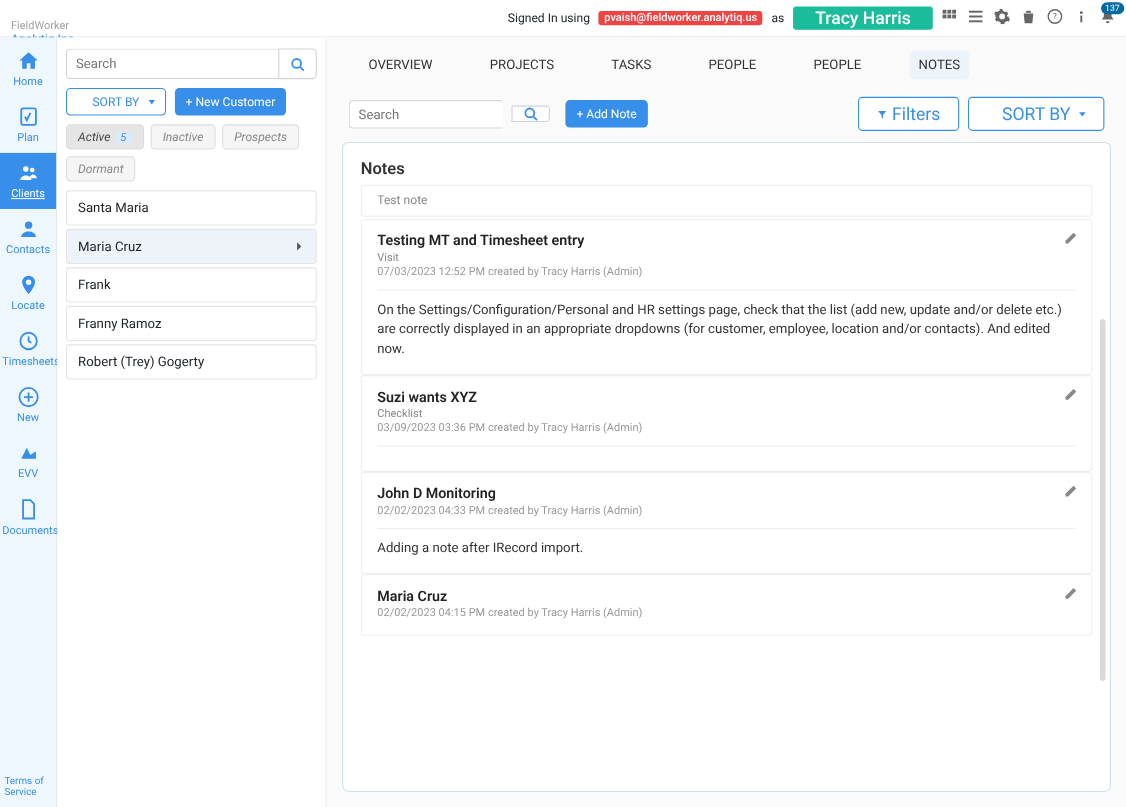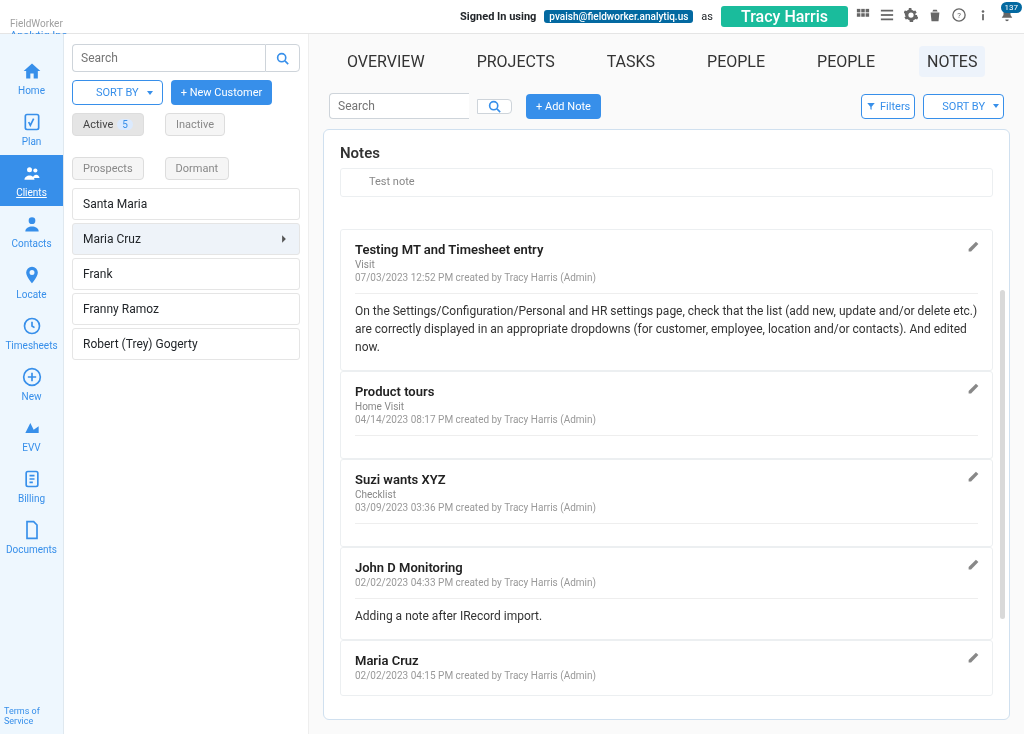--- a/index.html
+++ b/index.html
@@ -2,72 +2,72 @@
 <html><head>
 <meta charset="utf-8">
 <style>
 * { margin:0; padding:0; box-sizing:border-box; font-family:-apple-system,BlinkMacSystemFont,"Segoe UI",Roboto,Arial,sans-serif; }
 body { width:1024px; height:734px; overflow:hidden; background:#fff; font-size:13px; color:#212529; }
 .topbar { display:flex; justify-content:space-between; align-items:flex-start; padding:6px 10px; border-bottom:1px solid #e5e5e5; height:34px; }
 .brand { font-size:11px; }
 .brand-name { color:#a0a0a0; font-size:10px;margin-top:12px; }
 .brand-company { color:#378fea; font-size:11px; cursor:pointer; }
 .top-right { display:flex; align-items:center; gap:8px; font-size:11px; }
-.signed-in { font-weight:700; }
-.badge-email { background:#0369a1; color:#fff; padding:1px 5px; border-radius:3px; font-weight:500; font-size:10px; }
+.signed-in { font-weight:400; }
+.badge-email { background:#ef4444; color:#fff; padding:1px 5px; border-radius:3px; font-weight:500; font-size:10px; }
 .badge-user { background:#1abc9c; color:#fff; padding:1px 20px; border-radius:3px; font-weight:500; font-size:16px; }
 .top-icons { display:flex; gap:10px; align-items:center; color:#888; }
 .top-icons svg { width:14px; height:14px; cursor:pointer; fill:#666; }
 .notif-badge { position:relative; }
 .notif-count { position:absolute; top:-6px; right:-8px; background:#0369a1; color:#fff; border-radius:8px; font-size:8px; padding:0 4px; line-height:11px; }
 .layout { display:flex; height:calc(100% - 34px); }
-.sidebar { width:64px; background:#eef7fe; display:flex; flex-direction:column; align-items:center; padding-top:19px; border-right:1px solid #dfe8ef; }
+.sidebar { width:52px; background:#eef7fe; display:flex; flex-direction:column; align-items:center; padding-top:3px; border-right:1px solid #dfe8ef; }
 .sb-item { width:100%; text-align:center; padding:8px 2px; cursor:pointer; color:#378fea; }
 .sb-item svg { width:20px; height:20px; fill:#378fea; display:block; margin:0 auto 4px; }
 .sb-item.active { background:#378fea; color:#fff;text-decoration:underline; }
 .sb-item.active svg { fill:#fff; }
 .sb-item.active .sb-label { color:#fff; }
 .sb-label { font-size:10px; color:#378fea; }
 .tos { margin-top:auto; font-size:9px; color:#378fea; padding:8px 4px; text-align:left; cursor:pointer; }
 .clients-pane { width:245px; padding:10px 8px; background:#fff; border-right:1px solid #eee; display:flex; flex-direction:column; gap:8px; }
 .search-row { display:flex; }
 .search-row input { flex:1; border:1px solid #ced4da; border-right:none; border-radius:4px 0 0 4px; padding:6px 8px; font-size:12px; outline:0; }
 .search-btn { border:1px solid #ced4da; border-radius:0 4px 4px 0; background:#fff; padding:0 10px; cursor:pointer; display:flex; align-items:center; }
 .search-btn svg { width:13px; height:13px; fill:#378fea; }
 .toolbar-row { display:flex; gap:8px; }
 .sort-btn { border:1px solid #378fea; background:#fff; color:#378fea; padding:5px 9px; border-radius:4px; font-size:11px; cursor:pointer; display:flex; align-items:center; gap:4px; }
 .new-cust-btn { background:#378fea; color:#fff; border:none; padding:6px 10px; border-radius:4px; font-size:11px; cursor:pointer; }
-.filter-pills { display:flex; flex-wrap:wrap; gap:21px; }
+.filter-pills { display:flex; flex-wrap:wrap; gap:6px;font-style:italic; }
 .pill { border:1px solid #ddd; background:#f5f5f5; color:#888; border-radius:4px; padding:4px 10px; font-size:11px; cursor:pointer; }
 .pill.active { background:#e5e5e5; color:#444; }
 .pill-count { background:#dbeafe; color:#378fea; border-radius:8px; font-size:10px; padding:0 5px; margin-left:4px; }
 .client-list { display:flex; flex-direction:column; gap:3px; }
 .client-row { border:1px solid #e5e5e5; border-radius:3px; padding:8px 10px; font-size:12px; cursor:pointer; display:flex; justify-content:space-between; align-items:center; background:#fff; }
 .client-row.selected { background:#eef3f9; }
 .client-row svg { width:10px; height:10px; fill:#555; }
 .main-pane { flex:1; display:flex; flex-direction:column; background:#fafafa; position:relative; }
-.tabs { display:flex; gap:36px; padding:12px 30px 10px; align-items:center; font-size:16px; }
+.tabs { display:flex; gap:36px; padding:12px 30px 10px; align-items:center; font-size:12px; }
 .tab { cursor:pointer; color:#333; padding:6px 8px; }
 .tab.active { background:#edf3fb; border-radius:4px; color:#333; }
 .notes-toolbar { display:flex; padding:6px 20px 10px; gap:8px; align-items:center; }
 .notes-toolbar input { border:1px solid #ced4da; border-right:none; border-radius:4px 0 0 4px; padding:5px 8px; font-size:12px; width:140px; outline:0; }
 .add-note-btn { background:#378fea; color:#fff; border:none; padding:6px 10px; border-radius:4px; font-size:11px; cursor:pointer; margin-left:6px; }
-.filter-btn { border:1px solid #378fea; background:#fff; color:#378fea; padding:5px 4px; border-radius:4px; font-size:11px; cursor:pointer; display:flex; align-items:center; gap:4px; }
+.filter-btn { border:1px solid #378fea; background:#fff; color:#378fea; padding:5px 16px; border-radius:4px; font-size:16px; cursor:pointer; display:flex; align-items:center; gap:4px; }
 .spacer { flex:1; }
 .notes-panel { margin:0 14px 14px; border:1px solid #d0e0ef; border-radius:6px; background:#fff; padding:14px 16px 20px; flex:1; overflow:auto; position:relative; }
 .notes-title { font-size:15px; font-weight:600; margin-bottom:6px; color:#333; }
 .note-card { border:1px solid #eceff1; border-radius:3px; padding:12px 14px 14px; position:relative; background:#fff; }
 .note-title { font-size:13px; font-weight:600; color:#222; }
 .note-category { font-size:10px; color:#888; margin-top:2px; }
 .note-meta { font-size:10px; color:#999; margin-top:2px; }
 .note-hr { border:none; border-top:1px solid #eee; margin:10px 0 8px; }
 .note-body { font-size:12px; color:#333; line-height:1.5; }
 .edit-icon { position:absolute; top:10px; right:12px; cursor:pointer; }
 .edit-icon svg { width:13px; height:13px; fill:#888; }
-.partial-note { border:1px solid #eceff1; border-radius:3px; margin-bottom:32px; padding:6px 28px 8px; color:#888; font-size:11px; }
+.partial-note { border:1px solid #eceff1; border-radius:3px; margin-bottom:2px; padding:6px 14px 8px; color:#888; font-size:11px; }
 .scroll-indicator { position:absolute; right:4px; top:160px; bottom:100px; width:5px; background:#d9d9d9; border-radius:3px; }
 .caret-down::after { content:""; display:inline-block; margin-left:4px; border-left:3px solid transparent; border-right:3px solid transparent; border-top:4px solid currentColor; }
 </style>
 </head>
 <body>
 
 <div class="topbar">
   <div class="brand">
     <div class="brand-name">FieldWorker</div>
     <div class="brand-company caret-down">Analytiq Inc</div>
@@ -164,27 +164,20 @@
           <circle cx="12" cy="12" r="10" fill="none" stroke="#378fea" stroke-width="2"></circle>
           <path d="M12 7v10M7 12h10" stroke="#378fea" stroke-width="2"></path>
         </svg>
         <div class="sb-label">New</div>
       </div>
     <div class="sb-item">
         <svg viewBox="0 0 24 24">
           <path d="M4 18l6-12 4 8 6-4v8z"></path>
         </svg>
         <div class="sb-label">EVV</div>
-      </div>
-    <div class="sb-item">
-        <svg viewBox="0 0 24 24">
-          <rect x="5" y="3" width="14" height="18" rx="2" fill="none" stroke="#378fea" stroke-width="2"></rect>
-          <path d="M9 8h6M9 12h6M9 16h4" stroke="#378fea" stroke-width="2"></path>
-        </svg>
-        <div class="sb-label">Billing</div>
       </div>
     <div class="sb-item">
         <svg viewBox="0 0 24 24">
           <path d="M6 2h8l4 4v16H6z" fill="none" stroke="#378fea" stroke-width="2"></path>
         </svg>
         <div class="sb-label">Documents</div>
       </div>
     <div class="tos">Terms of Service</div>
   </div>
 
@@ -276,29 +269,20 @@
         <span class="edit-icon"><svg viewBox="0 0 16 16">
               <path d="M2 11l9-9 3 3-9 9H2z"></path>
             </svg></span>
         <div class="note-title">Testing MT and Timesheet entry</div>
         <div class="note-category">Visit</div>
         <div class="note-meta">07/03/2023 12:52 PM created by Tracy Harris (Admin)</div>
         <hr class="note-hr">
         <div class="note-body">On the Settings/Configuration/Personal and HR settings page, check that the list (add new, update and/or delete etc.) are correctly displayed in an appropriate dropdowns (for customer, employee, location and/or contacts). And edited now.</div>
       </div>
 
-      <div class="note-card">
-        <span class="edit-icon"><svg viewBox="0 0 16 16">
-              <path d="M2 11l9-9 3 3-9 9H2z"></path>
-            </svg></span>
-        <div class="note-title">Product tours</div>
-        <div class="note-category">Home Visit</div>
-        <div class="note-meta">04/14/2023 08:17 PM created by Tracy Harris (Admin)</div>
-        <hr class="note-hr">
-      </div>
 
       <div class="note-card">
         <span class="edit-icon"><svg viewBox="0 0 16 16">
               <path d="M2 11l9-9 3 3-9 9H2z"></path>
             </svg></span>
         <div class="note-title">Suzi wants XYZ</div>
         <div class="note-category">Checklist</div>
         <div class="note-meta">03/09/2023 03:36 PM created by Tracy Harris (Admin)</div>
         <hr class="note-hr">
       </div>

